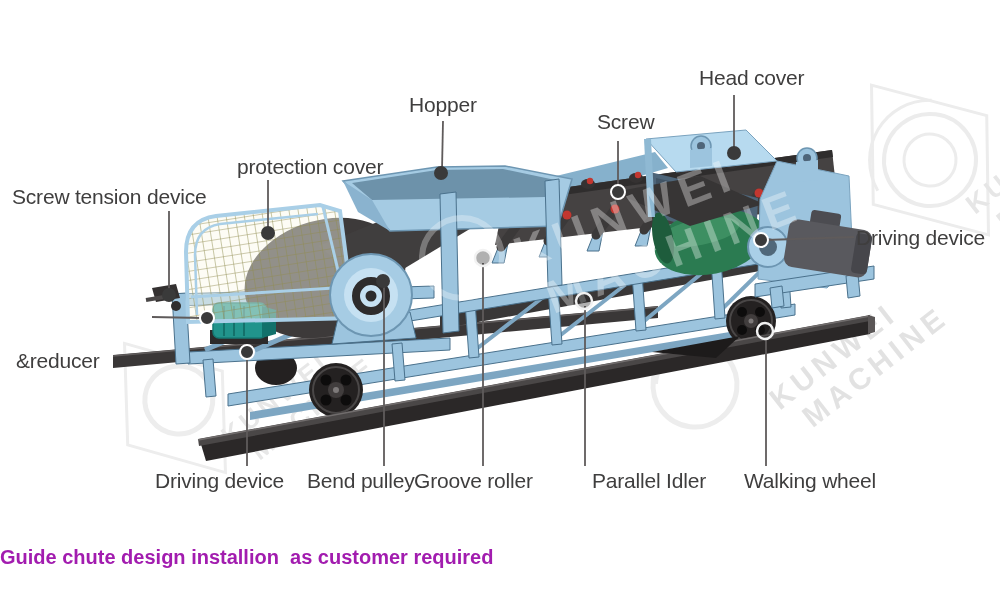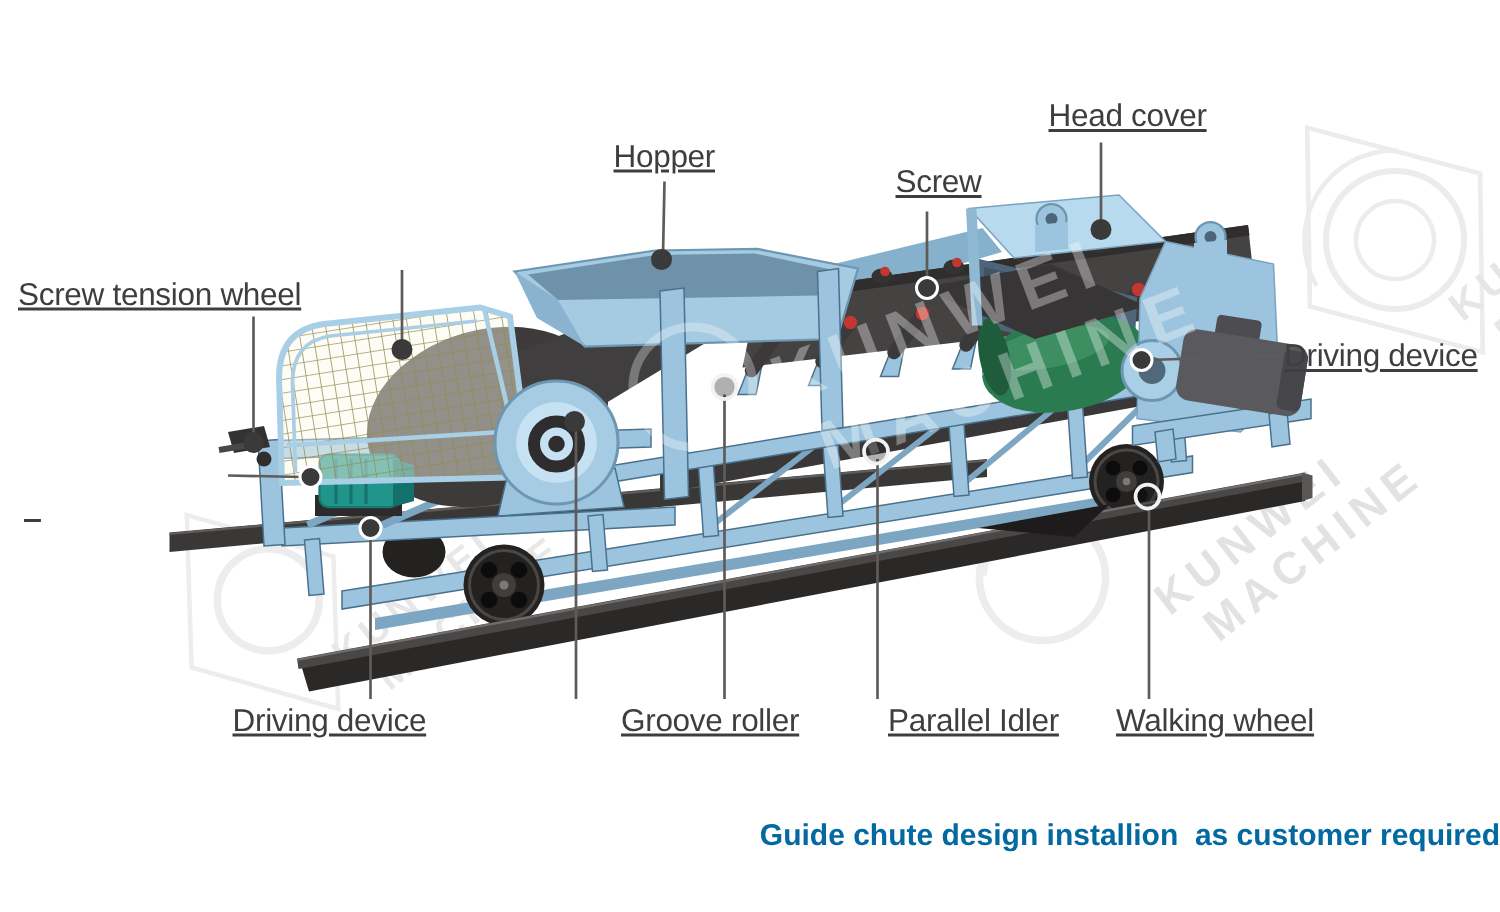--- a/index.html
+++ b/index.html
@@ -1,23 +1,23 @@
 <!DOCTYPE html>
 <html><head>
 <meta charset="utf-8">
 <style>
   html,body{margin:0;padding:0;background:#ffffff;}
   #diagram-canvas{position:relative;width:1000px;height:608px;background:#ffffff;overflow:hidden;
     font-family:"Liberation Sans",sans-serif;}
   #machine-svg{position:absolute;left:0;top:0;}
   .lbl{position:absolute;font:400 21px/1.1 "Liberation Sans",sans-serif;color:#3f3e3e;
-    letter-spacing:-0.2px;white-space:pre;text-decoration:underline;}
+    letter-spacing:-0.2px;white-space:pre;}
   .blk{display:block;}
-  #caption{position:absolute;left:0;top:545px;width:1000px;text-align:right;
-    font:700 20px/1.2 "Liberation Sans",sans-serif;color:#0369a1;white-space:pre;letter-spacing:0;}
+  #caption{position:absolute;left:0;top:545px;width:1000px;text-align:left;
+    font:700 20px/1.2 "Liberation Sans",sans-serif;color:#a21caf;white-space:pre;letter-spacing:0;}
 </style>
 </head>
 <body>
 
 <div id="diagram-canvas">
 
 <svg id="machine-svg" width="1000" height="608" viewBox="0 0 1000 608">
   <defs>
     <pattern id="mesh" width="9" height="9" patternUnits="userSpaceOnUse" patternTransform="rotate(-9 0 0)">
       <rect width="9" height="9" fill="rgba(250,248,232,0.45)"></rect>
@@ -299,26 +299,29 @@
     <circle cx="618" cy="192" r="7" fill="#3a3a3a" stroke="#ffffff" stroke-width="2"></circle>
     <circle cx="761" cy="240" r="7" fill="#3a3a3a" stroke="#ffffff" stroke-width="2"></circle>
     <circle cx="247" cy="352" r="7" fill="#3a3a3a" stroke="#ffffff" stroke-width="2"></circle>
     <circle cx="207" cy="318" r="7" fill="#3a3a3a" stroke="#ffffff" stroke-width="2"></circle>
     <circle cx="483" cy="258" r="8" fill="rgba(30,30,30,0.35)" stroke="#f2f2f2" stroke-width="2.5"></circle>
     <circle cx="584" cy="301" r="8" fill="rgba(30,30,30,0.35)" stroke="#f2f2f2" stroke-width="2.5"></circle>
     <circle cx="765" cy="331" r="8" fill="rgba(30,30,30,0.35)" stroke="#f2f2f2" stroke-width="2.5"></circle>
   </g>
 </svg>
 
-  <div class="lbl" style="left:12px;top:185px">Screw tension wheel</div>
+  <div class="lbl" style="left:12px;top:185px">Screw tension device</div>
+  <div class="lbl" style="left:237px;top:155px">protection cover</div>
   <div class="lbl" style="left:409px;top:93px">Hopper</div>
   <div class="lbl" style="left:597px;top:110px">Screw</div>
   <div class="lbl" style="left:699px;top:66px">Head cover</div>
   <div class="lbl" style="left:856px;top:226px">Driving device</div>
   <div class="lbl" style="left:16px;top:303px">
+    <span class="blk">&amp;reducer</span>
   </div>
   <div class="lbl" style="left:155px;top:469px">Driving device</div>
+  <div class="lbl" style="left:307px;top:469px">Bend pulley</div>
   <div class="lbl" style="left:414px;top:469px">Groove roller</div>
   <div class="lbl" style="left:592px;top:469px">Parallel Idler</div>
   <div class="lbl" style="left:744px;top:469px">Walking wheel</div>
 
   <div id="caption">Guide chute design installion  as customer required</div>
 </div>
 
 </body></html>

